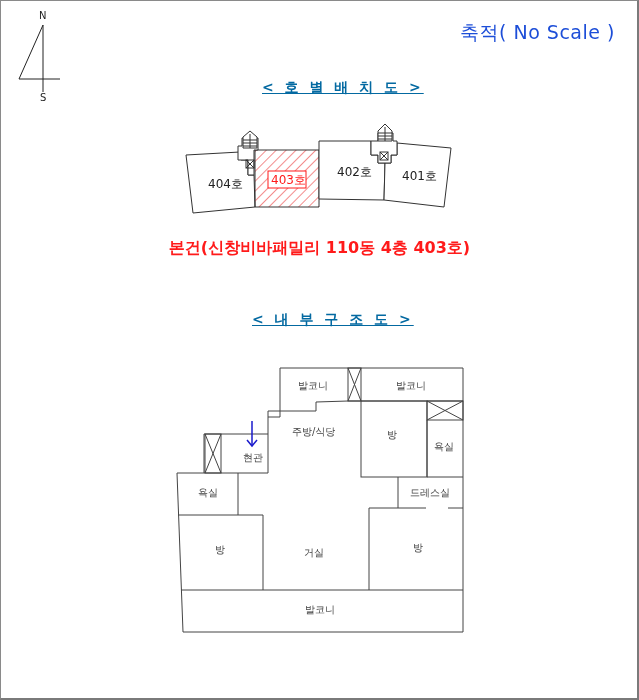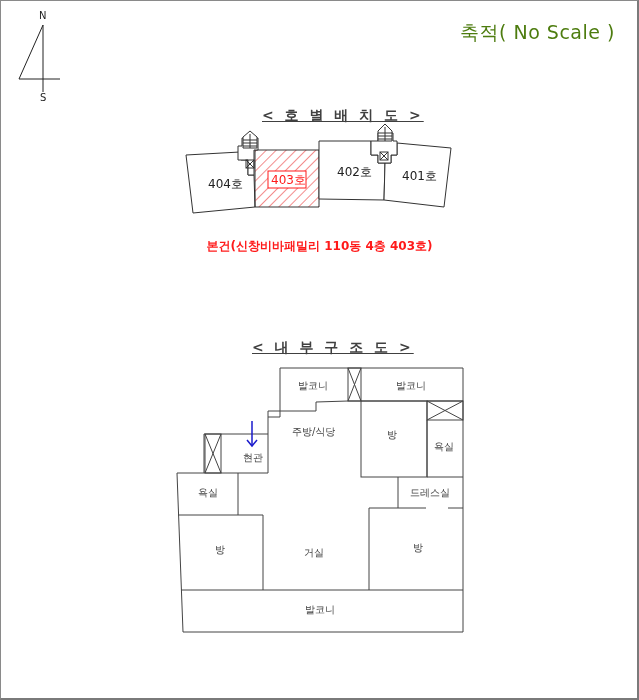--- a/index.html
+++ b/index.html
@@ -1,24 +1,24 @@
 <!DOCTYPE html>
 <html><head>
 <meta charset="utf-8">
 <style>
   html, body { margin: 0; padding: 0; background: #ffffff; }
   body { width: 639px; height: 700px; position: relative; overflow: hidden;
          font-family: "DejaVu Sans", "Liberation Sans", sans-serif; }
   .frame { position: absolute; left: 0; top: 0; width: 636px; height: 697px;
            border: 1px solid #8a8a8a; border-right: 2px solid #7a7a7a; border-bottom: 2px solid #7a7a7a; box-sizing: content-box; }
-  .scale { position: absolute; left: 460px; top: 20px; font-size: 19px; color: #4d7c0f; letter-spacing: 0.5px;
+  .scale { position: absolute; left: 460px; top: 20px; font-size: 19px; color: #1d4ed8; letter-spacing: 0.5px;
            font-family: "DejaVu Sans", sans-serif; }
-  .section-title { position: absolute; font-size: 14px; font-weight: bold; color: #404040;
-                   text-decoration: underline; letter-spacing: 3px; font-family: "DejaVu Sans", sans-serif; margin-top: 28px; }
-  .caption { position: absolute; left: 0; width: 639px; top: 238px; text-align: center; font-size: 12px;
+  .section-title { position: absolute; font-size: 14px; font-weight: bold; color: #0369a1;
+                   text-decoration: underline; letter-spacing: 3px; font-family: "DejaVu Sans", sans-serif; }
+  .caption { position: absolute; left: 0; width: 639px; top: 238px; text-align: center; font-size: 16px;
              font-weight: bold; color: #ff1a1a; font-family: "DejaVu Sans", sans-serif; }
   svg { position: absolute; left: 0; top: 0; }
   svg text { font-family: "DejaVu Sans", "Liberation Sans", sans-serif; }
 </style>
 </head>
 <body>
 
 <div class="frame"></div>
 
 <svg width="639" height="700">

